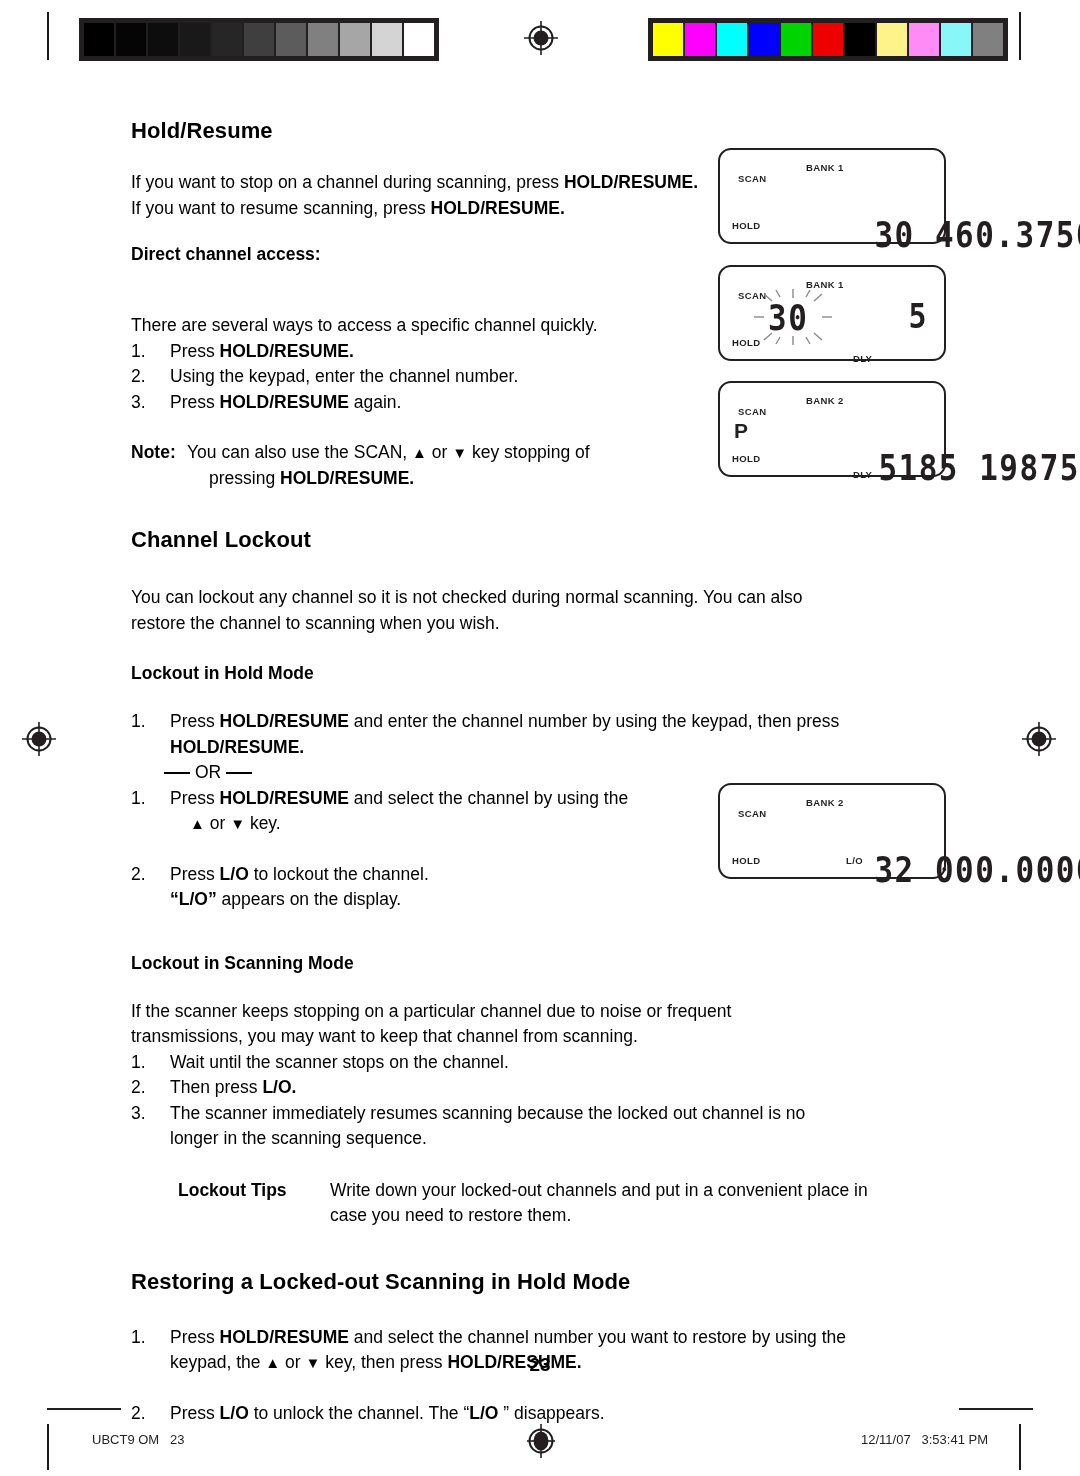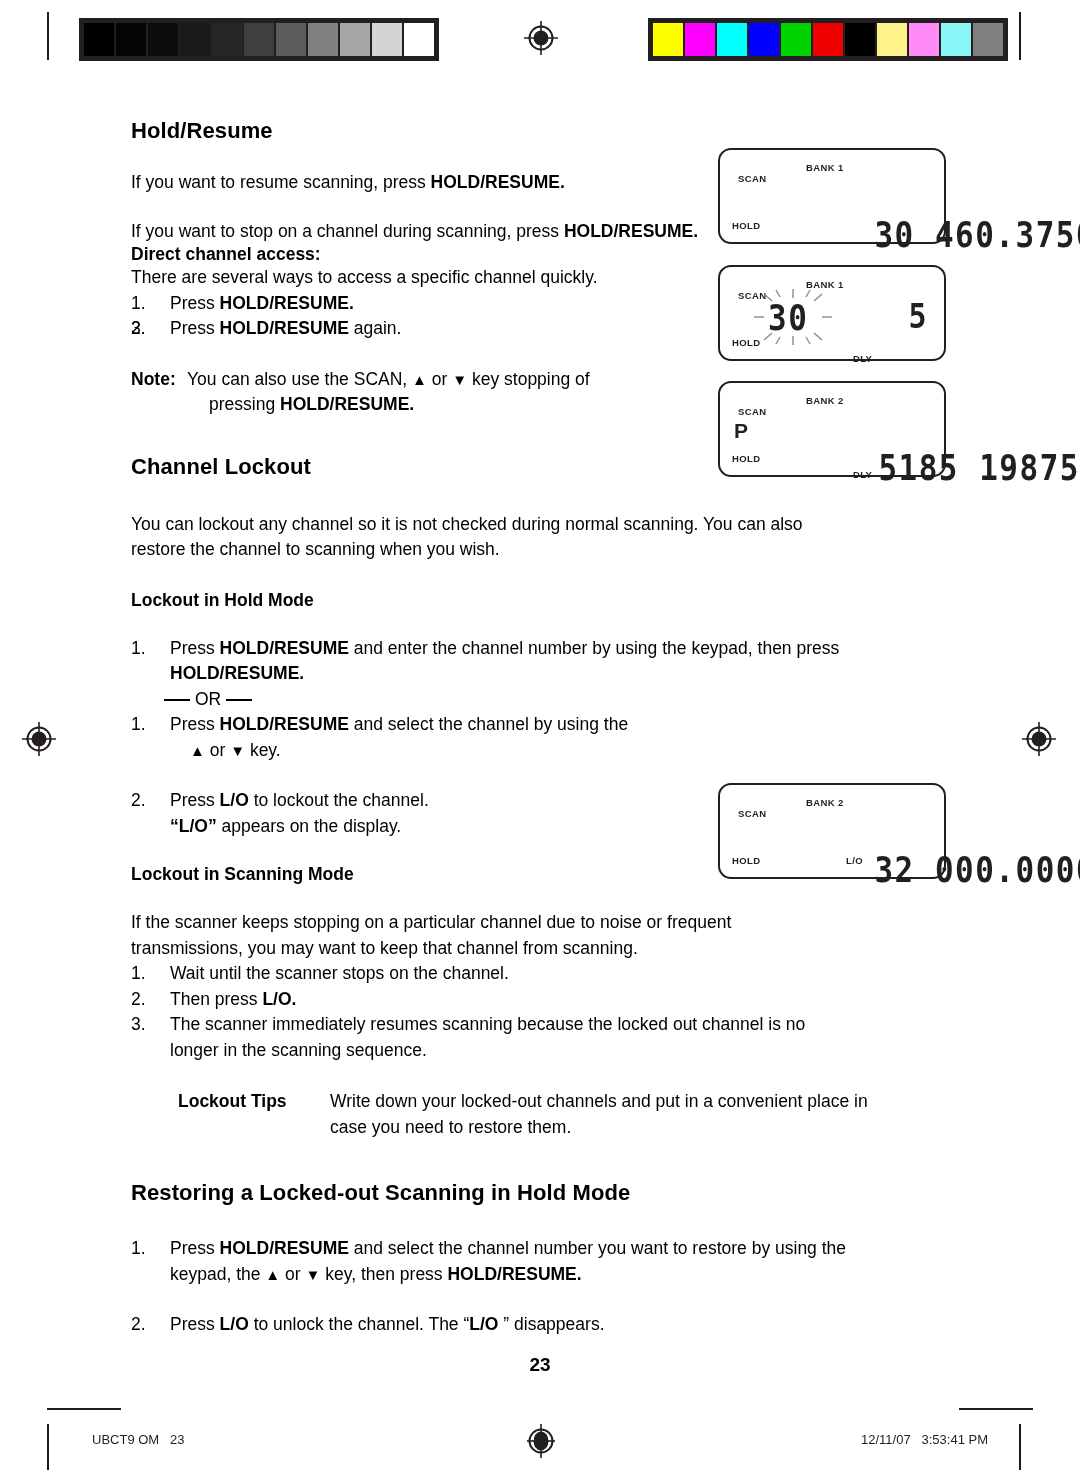--- a/index.html
+++ b/index.html
@@ -311,36 +311,36 @@
   <circle cx="17" cy="17" r="7.5" fill="#231f20"></circle>
   <line x1="17" y1="0" x2="17" y2="34" stroke="#231f20" stroke-width="1.6"></line>
   <line x1="0" y1="17" x2="34" y2="17" stroke="#231f20" stroke-width="1.6"></line>
 </svg>
 
 <div class="page">
   <div class="content">
 
     <h1 class="section-title">Hold/Resume</h1>
 
+    <p class="body" style="width:580px;">
+      <span>If you want to stop on a channel during scanning, press </span><b>HOLD/RESUME.</b>
+    </p>
     <p class="body gap-after" style="width:580px;">
       <span>If you want to resume scanning, press </span><b>HOLD/RESUME.</b>
     </p>
-    <p class="body" style="width:580px;">
-      <span>If you want to stop on a channel during scanning, press </span><b>HOLD/RESUME.</b>
-    </p>
 
     <h2 class="sub-title" style="margin-bottom:0;">Direct channel access:</h2>
-    <p class="body" style="width:580px;">There are several ways to access a specific channel quickly.</p>
+    <p class="body" style="width:580px;margin-top:48px;">There are several ways to access a specific channel quickly.</p>
 
     <ul class="numlist" style="width:580px;">
       <li>
         <span class="marker">1.</span><span>Press </span><b>HOLD/RESUME.</b>
       </li>
       <li>
-        <span class="marker">2.</span>
+        <span class="marker">2.</span><span>Using the keypad, enter the channel number.</span>
       </li>
       <li>
         <span class="marker">3.</span><span>Press </span><b>HOLD/RESUME</b><span> again.</span>
       </li>
     </ul>
 
     <div class="note-block" style="margin-top:25px; width:580px;">
       <span class="note-label">Note:</span>
       <span>You can also use the SCAN, </span><span class="arrow-up tri"></span><span> or </span><span class="arrow-dn tri"></span><span>  key stopping of</span><br>
       <span style="display:inline-block; padding-left:22px;"><span>pressing </span><b>HOLD/RESUME.</b></span>
@@ -370,21 +370,21 @@
       </li>
     </ul>
 
     <ul class="numlist" style="margin-top:25px;">
       <li>
         <span class="marker">2.</span><span>Press </span><b>L/O</b><span> to lockout the channel.</span><br>
         <b>“L/O”</b><span> appears on the display.</span>
       </li>
     </ul>
 
-    <h2 class="sub-title" style="margin-top:25px; margin-bottom:25px;">Lockout in Scanning Mode</h2>
+    <h2 class="sub-title" style="margin-top:40px; margin-bottom:25px;">Lockout in Scanning Mode</h2>
 
     <p class="body">If the scanner keeps stopping on a particular channel due to noise or frequent</p>
     <p class="body">transmissions, you may want to keep that channel from scanning.</p>
 
     <ul class="numlist">
       <li>
         <span class="marker">1.</span><span>Wait until the scanner stops on the channel.</span>
       </li>
       <li>
         <span class="marker">2.</span><span>Then press </span><b>L/O.</b>

